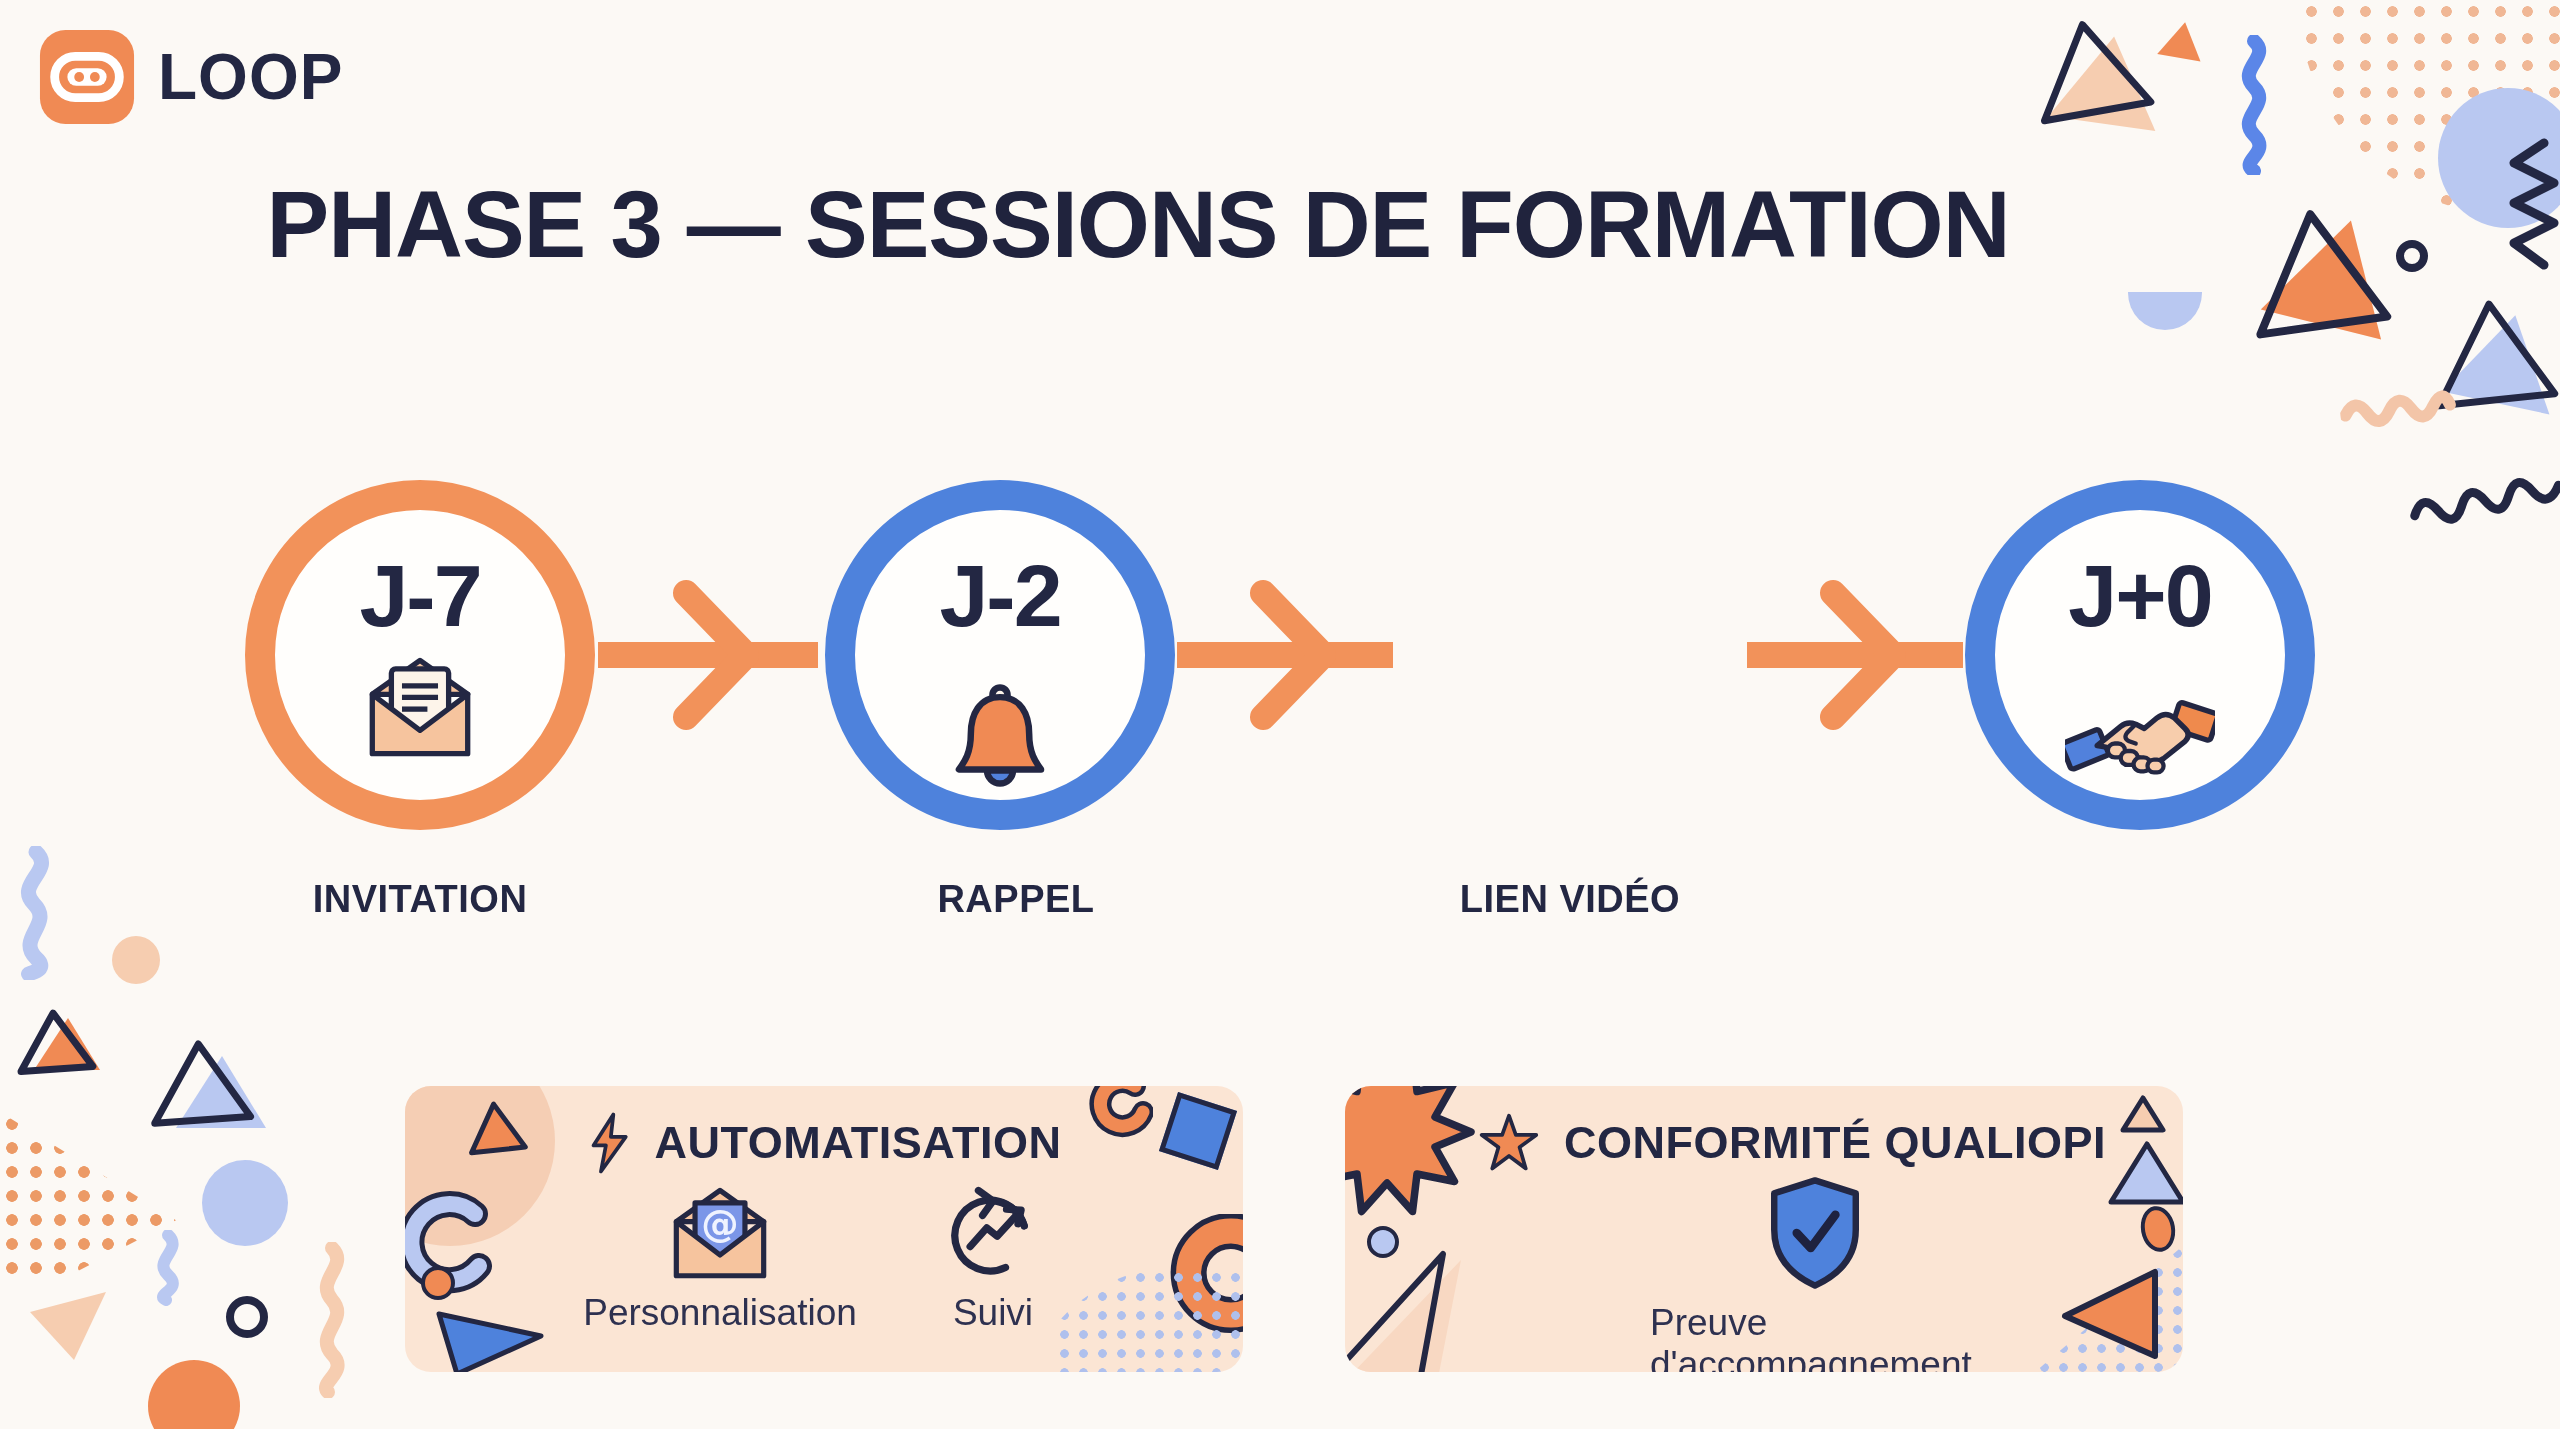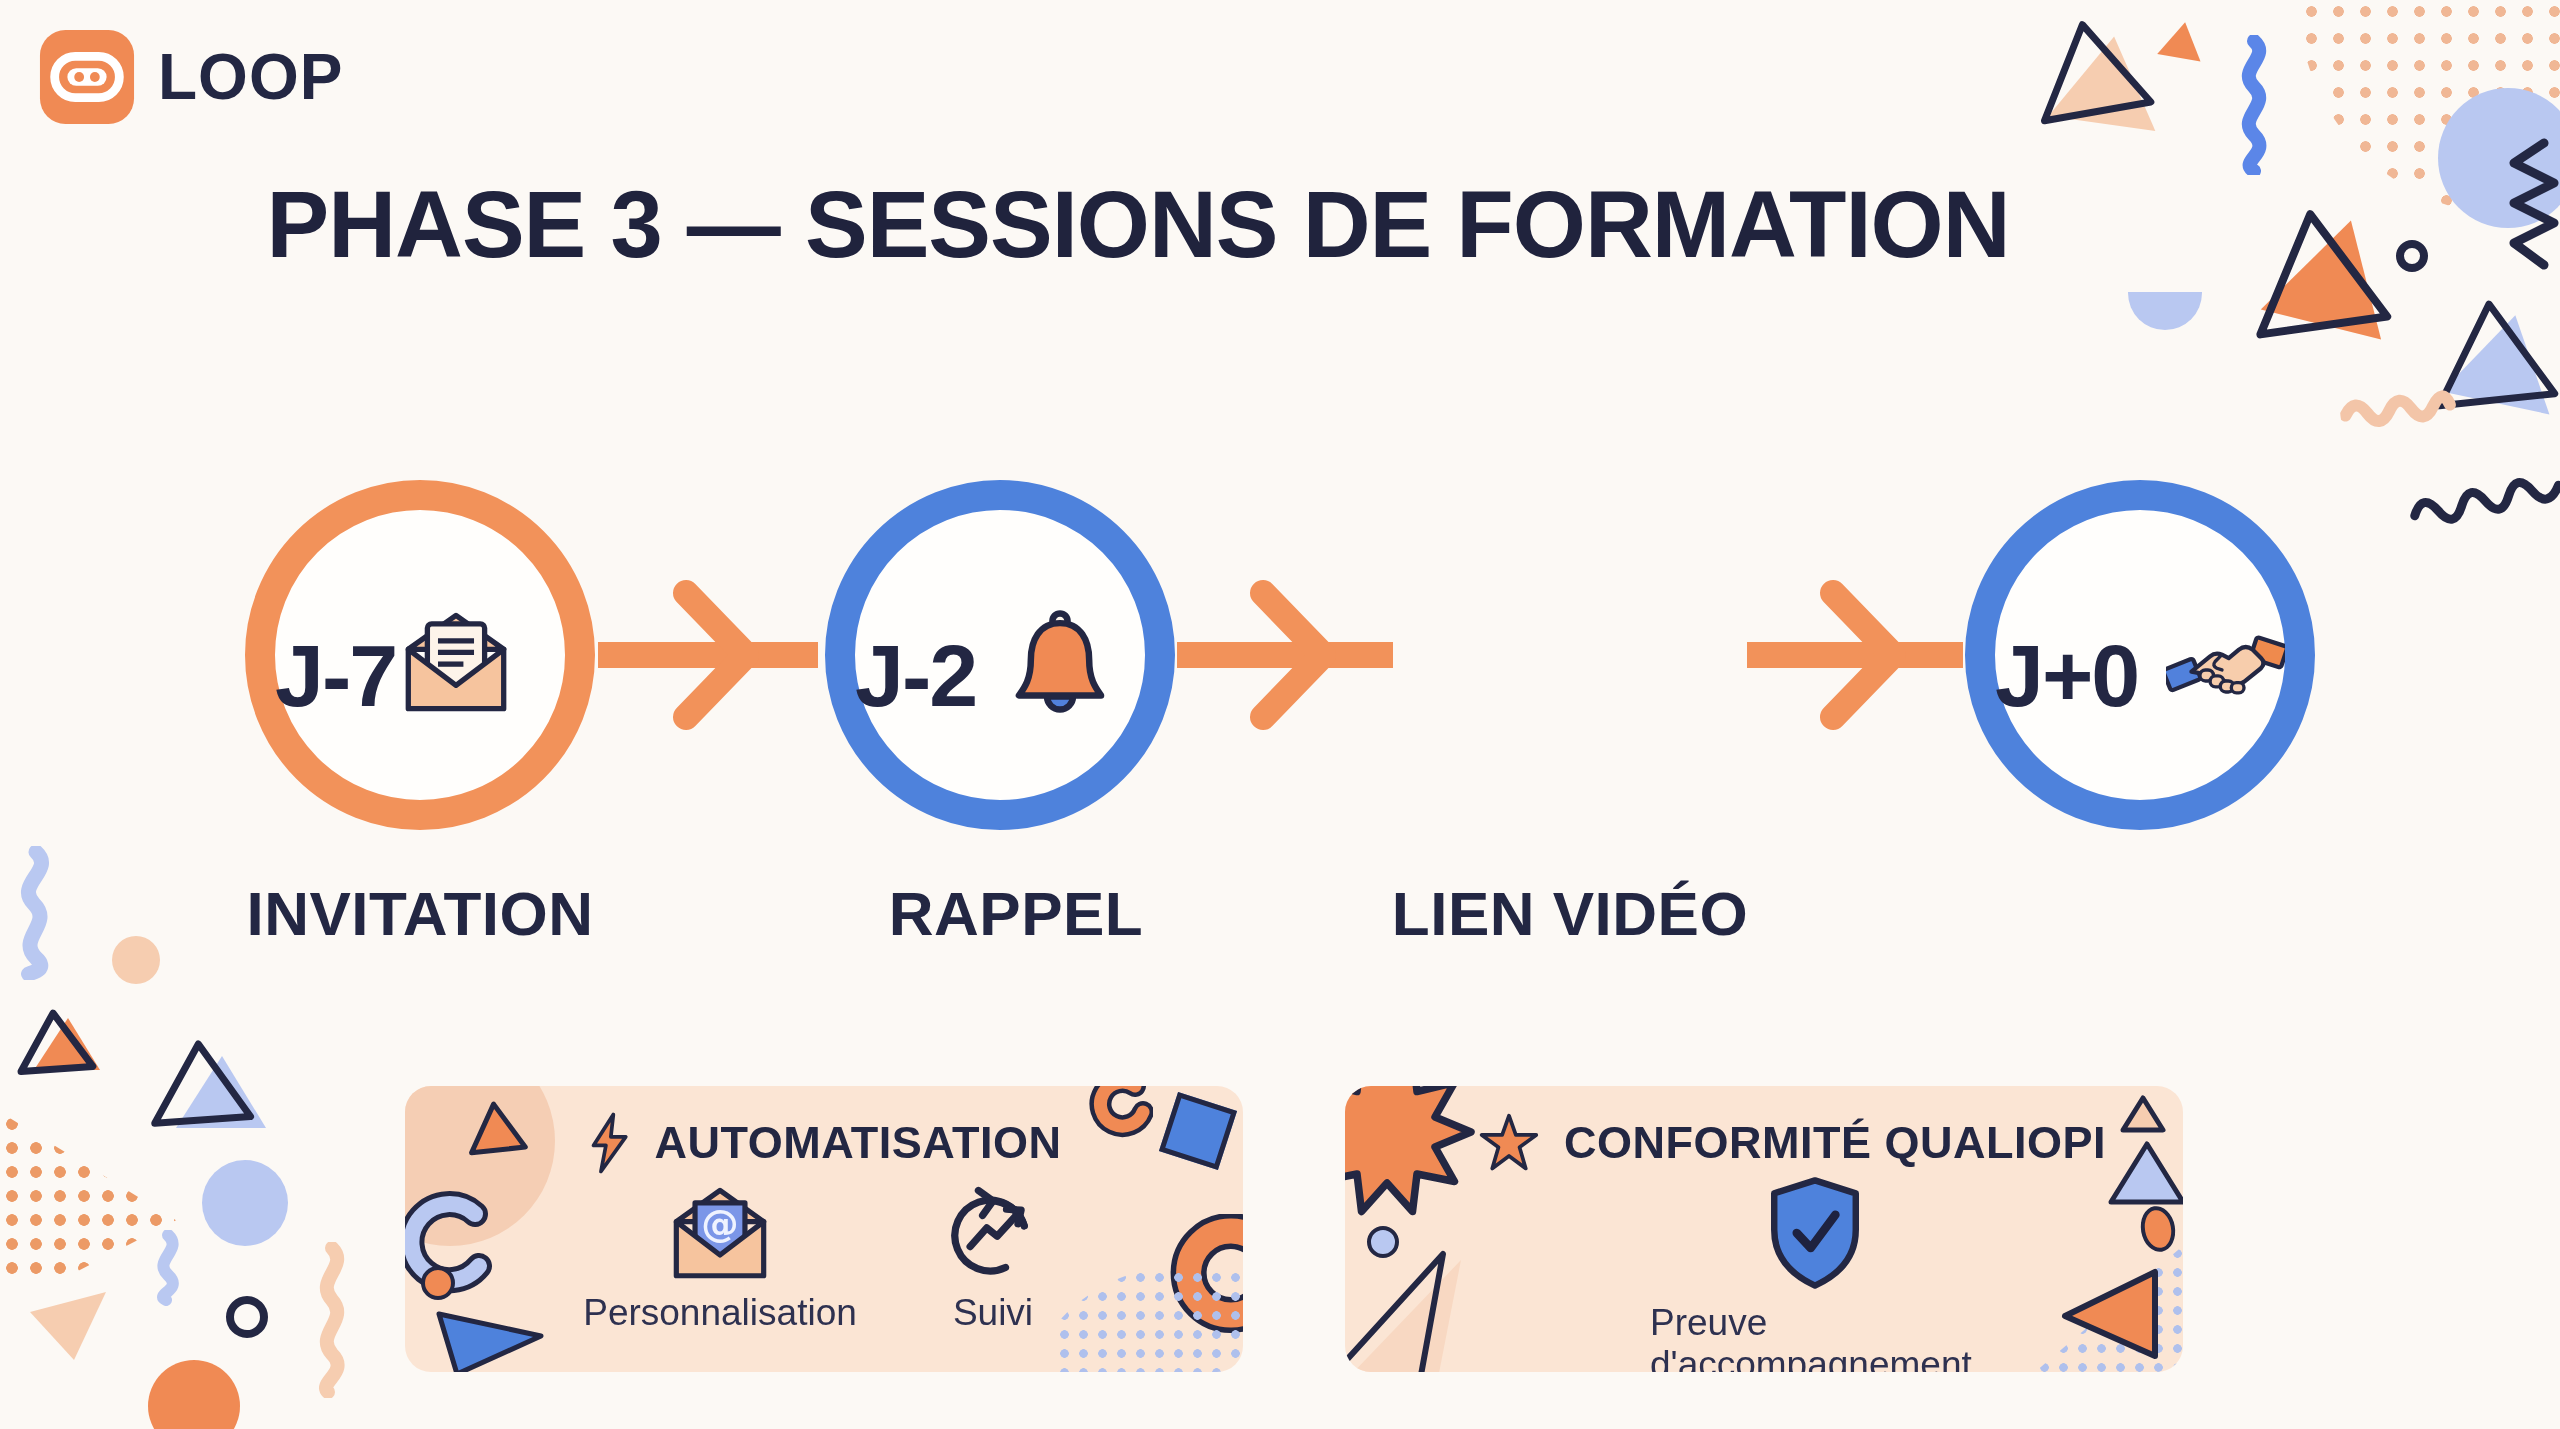--- a/index.html
+++ b/index.html
@@ -8,28 +8,28 @@
   .abs{position:absolute;}
 
   
   .logo{position:absolute;left:38px;top:28px;display:flex;align-items:center;gap:22px;}
   .logo-text{font-size:64px;font-weight:bold;color:#232743;letter-spacing:1px;}
   .title{position:absolute;left:0;top:108px;width:2276px;text-align:center;
          font-size:94px;font-weight:bold;color:#20233D;letter-spacing:-1px;}
 
   
   .step-circle{position:absolute;width:350px;height:350px;border-radius:50%;
-               background:#FFFEFC;box-sizing:border-box;display:flex;
+               background:#FFFEFC;box-sizing:border-box;display:flex;flex-direction:column;
                align-items:center;justify-content:flex-start;top:480px;}
   .ring-orange{border:30px solid #F2925A;}
   .ring-blue{border:30px solid #4E82DC;gap:28px;}
   .day{font-size:88px;font-weight:bold;color:#232743;letter-spacing:-2px;margin-top:42px;line-height:1;}
   .step-icon{margin-top:14px;}
   .step-label{position:absolute;top:878px;width:440px;text-align:center;
-              font-size:62px;font-weight:bold;color:#232743;letter-spacing:0.5px;}
+              font-size:38px;font-weight:bold;color:#232743;letter-spacing:0.5px;}
   .connector{position:absolute;top:573px;height:164px;}
 
   
   .card{position:absolute;top:1086px;width:838px;height:286px;border-radius:26px;
         background:#FBE5D4;overflow:hidden;}
   .card-head{position:absolute;left:0;top:26px;width:100%;display:flex;align-items:center;
              justify-content:center;gap:24px;z-index:3;}
   .card-title{font-size:45px;font-weight:bold;color:#232743;letter-spacing:0.5px;}
   .card-item{position:absolute;display:flex;flex-direction:column;align-items:center;z-index:3;}
   .item-label{font-size:37px;color:#2E3150;margin-top:10px;}

